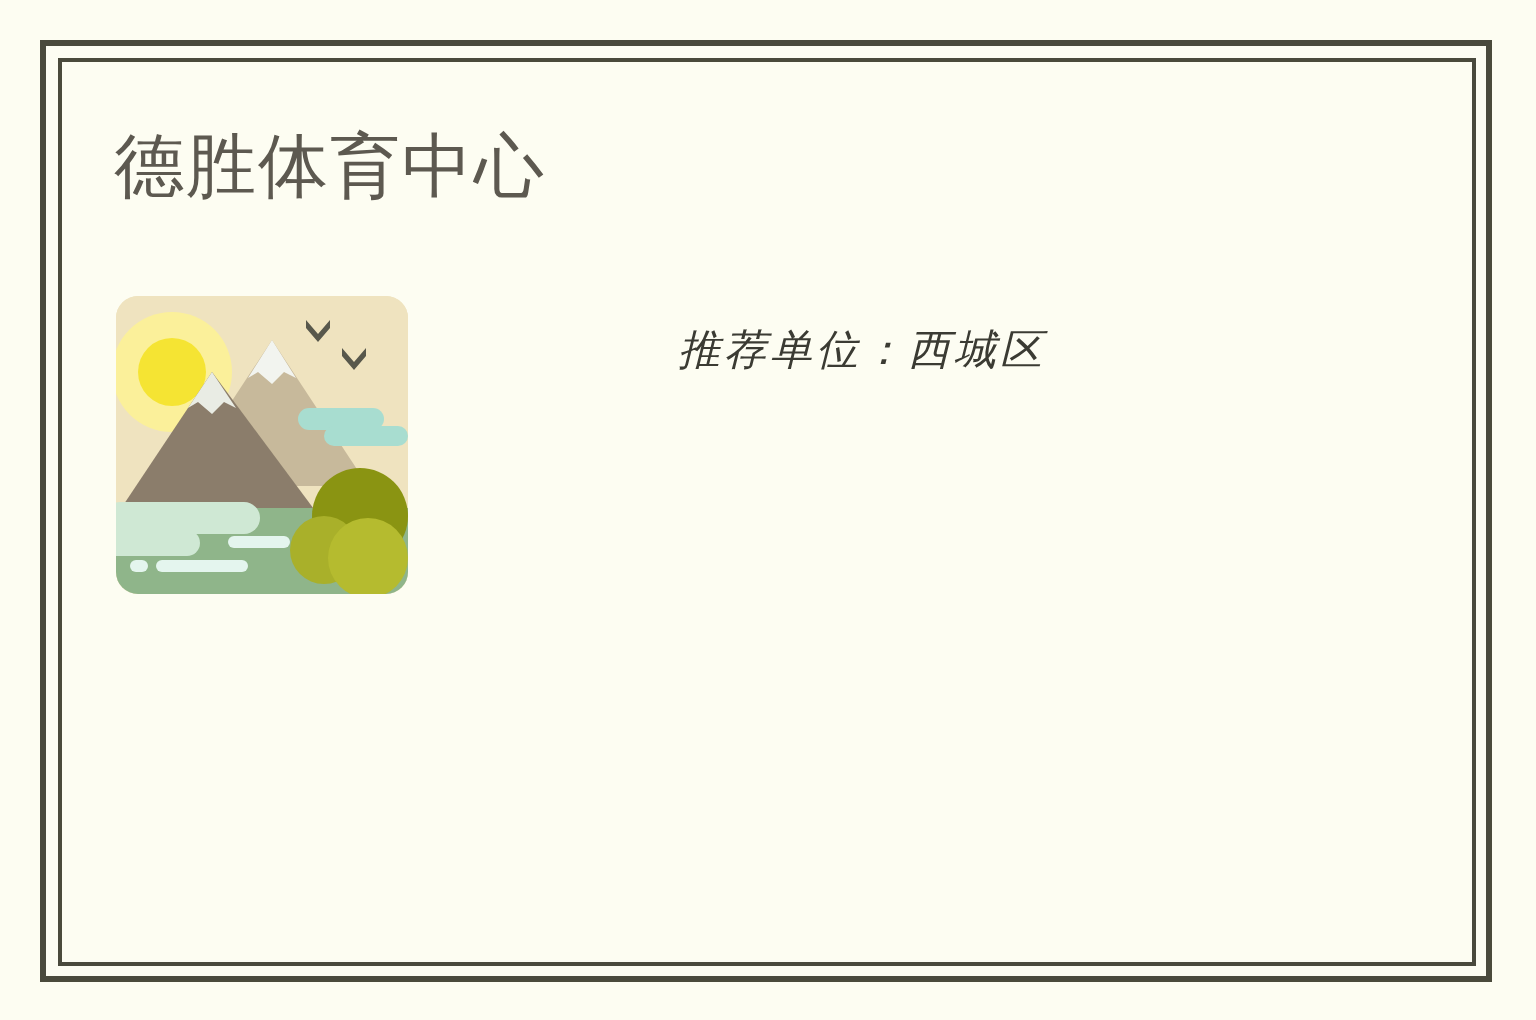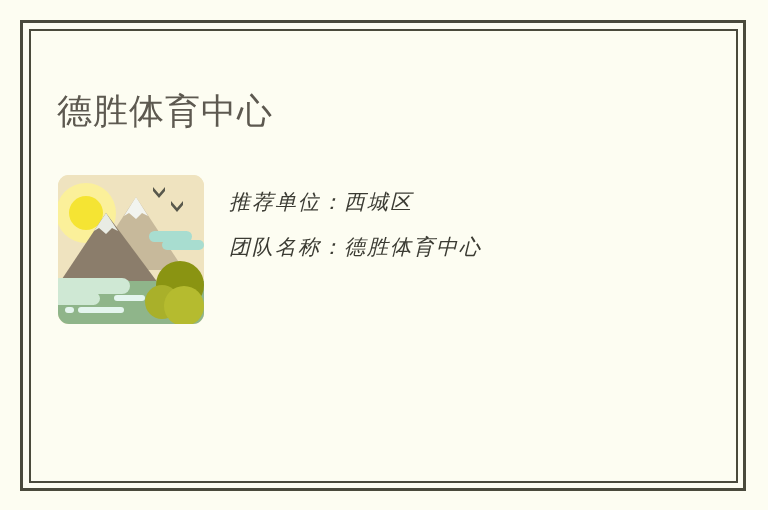--- a/index.html
+++ b/index.html
@@ -42,21 +42,20 @@
     box-sizing: border-box;
   }
 
   .content {
     position: absolute;
     left: 29px;
     top: 29px;
     width: 709px;
     height: 454px;
     box-sizing: border-box;
-    margin-top: 27px;
   }
 
   .page-title {
     position: absolute;
     left: 28px;
     top: 33px;
     font-family: "Liberation Sans", "DejaVu Sans", sans-serif;
     font-size: 35px;
     line-height: 44px;
     letter-spacing: 1px;
@@ -83,21 +82,21 @@
     width: 404px;
     text-align: center;
   }
   .info-line {
     font-family: "Liberation Serif", "DejaVu Serif", serif;
     font-style: italic;
     font-size: 21px;
     line-height: 45px;
     color: #3b3b33;
     letter-spacing: 2px;
-    text-align: left;
+    text-align: center;
     word-break: break-all;
   }
 </style>
 </head>
 <body>
 
 <div id="page">
 
   <div class="frame-outer"></div>
   <div class="frame-inner"></div>
@@ -145,17 +144,16 @@
         </g>
 
         <circle cx="122" cy="110" r="24" fill="#8a9412"></circle>
         <circle cx="104" cy="127" r="17" fill="#a9b02a"></circle>
         <circle cx="126" cy="131" r="20" fill="#b5bb2f"></circle>
       </svg>
     </div>
 
     <div class="info-block">
       <div class="info-line">推荐单位：西城区</div>
-      <div class="info-line">团队名称：德胜体育中心</div>
     </div>
 
   </div>
 </div>
 
 </body></html>

